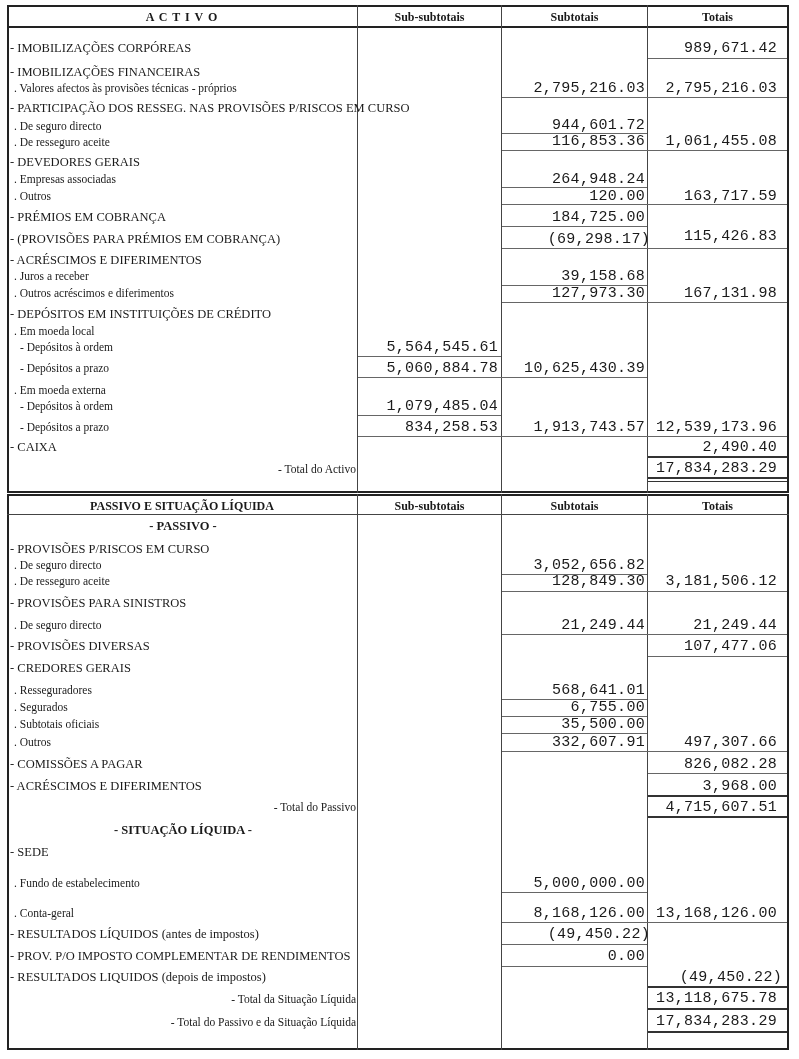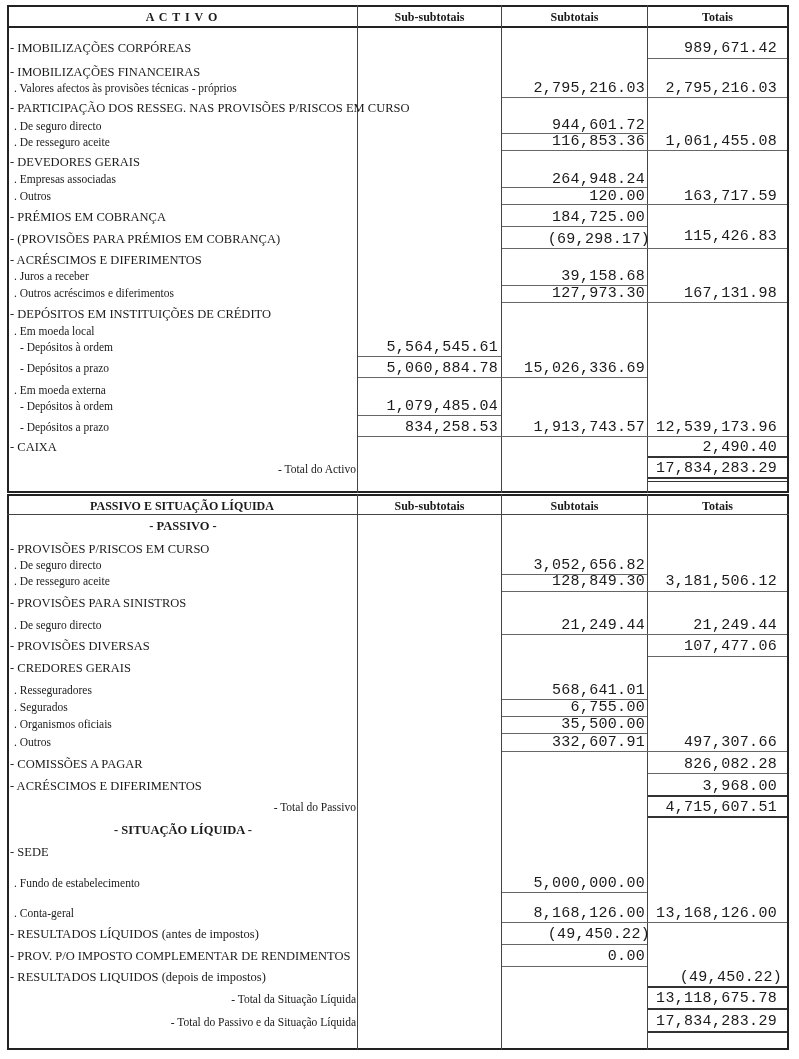--- a/index.html
+++ b/index.html
@@ -79,21 +79,21 @@
 <div class="num c3" style="top:287px;">167,131.98</div>
 <div class="hline" style="left:502px; top:302px; width:285px;"></div>
 
 <div class="lbl" style="top:307px;">- DEPÓSITOS EM INSTITUIÇÕES DE CRÉDITO</div>
 <div class="lbl sub" style="top:324px;">. Em moeda local</div>
 <div class="lbl sub2" style="top:340px;">- Depósitos à ordem</div>
 <div class="num c1" style="top:341px;">5,564,545.61</div>
 <div class="hline" style="left:358px; top:356px; width:143px;"></div>
 <div class="lbl sub2" style="top:361px;">- Depósitos a prazo</div>
 <div class="num c1" style="top:362px;">5,060,884.78</div>
-<div class="num c2" style="top:362px;">15,026,336.69</div>
+<div class="num c2" style="top:362px;">10,625,430.39</div>
 <div class="hline" style="left:358px; top:377px; width:289px;"></div>
 
 <div class="lbl sub" style="top:383px;">. Em moeda externa</div>
 <div class="lbl sub2" style="top:399px;">- Depósitos à ordem</div>
 <div class="num c1" style="top:400px;">1,079,485.04</div>
 <div class="hline" style="left:358px; top:415px; width:143px;"></div>
 <div class="lbl sub2" style="top:420px;">- Depósitos a prazo</div>
 <div class="num c1" style="top:421px;">834,258.53</div>
 <div class="num c2" style="top:421px;">1,913,743.57</div>
 <div class="num c3" style="top:421px;">12,539,173.96</div>
@@ -140,21 +140,21 @@
 <div class="num c3" style="top:640px;">107,477.06</div>
 <div class="hline" style="left:648px; top:656px; width:139px;"></div>
 
 <div class="lbl" style="top:661px;">- CREDORES GERAIS</div>
 <div class="lbl sub" style="top:683px;">. Resseguradores</div>
 <div class="num c2" style="top:684px;">568,641.01</div>
 <div class="hline" style="left:502px; top:699px; width:145px;"></div>
 <div class="lbl sub" style="top:700px;">. Segurados</div>
 <div class="num c2" style="top:701px;">6,755.00</div>
 <div class="hline" style="left:502px; top:716px; width:145px;"></div>
-<div class="lbl sub" style="top:717px;">. Organismos oficiais</div>
+<div class="lbl sub" style="top:717px;">. Subtotais oficiais</div>
 <div class="num c2" style="top:718px;">35,500.00</div>
 <div class="hline" style="left:502px; top:733px; width:145px;"></div>
 <div class="lbl sub" style="top:735px;">. Outros</div>
 <div class="num c2" style="top:736px;">332,607.91</div>
 <div class="num c3" style="top:736px;">497,307.66</div>
 <div class="hline" style="left:502px; top:751px; width:285px;"></div>
 
 <div class="lbl" style="top:757px;">- COMISSÕES A PAGAR</div>
 <div class="num c3" style="top:758px;">826,082.28</div>
 <div class="hline" style="left:648px; top:773px; width:139px;"></div>

